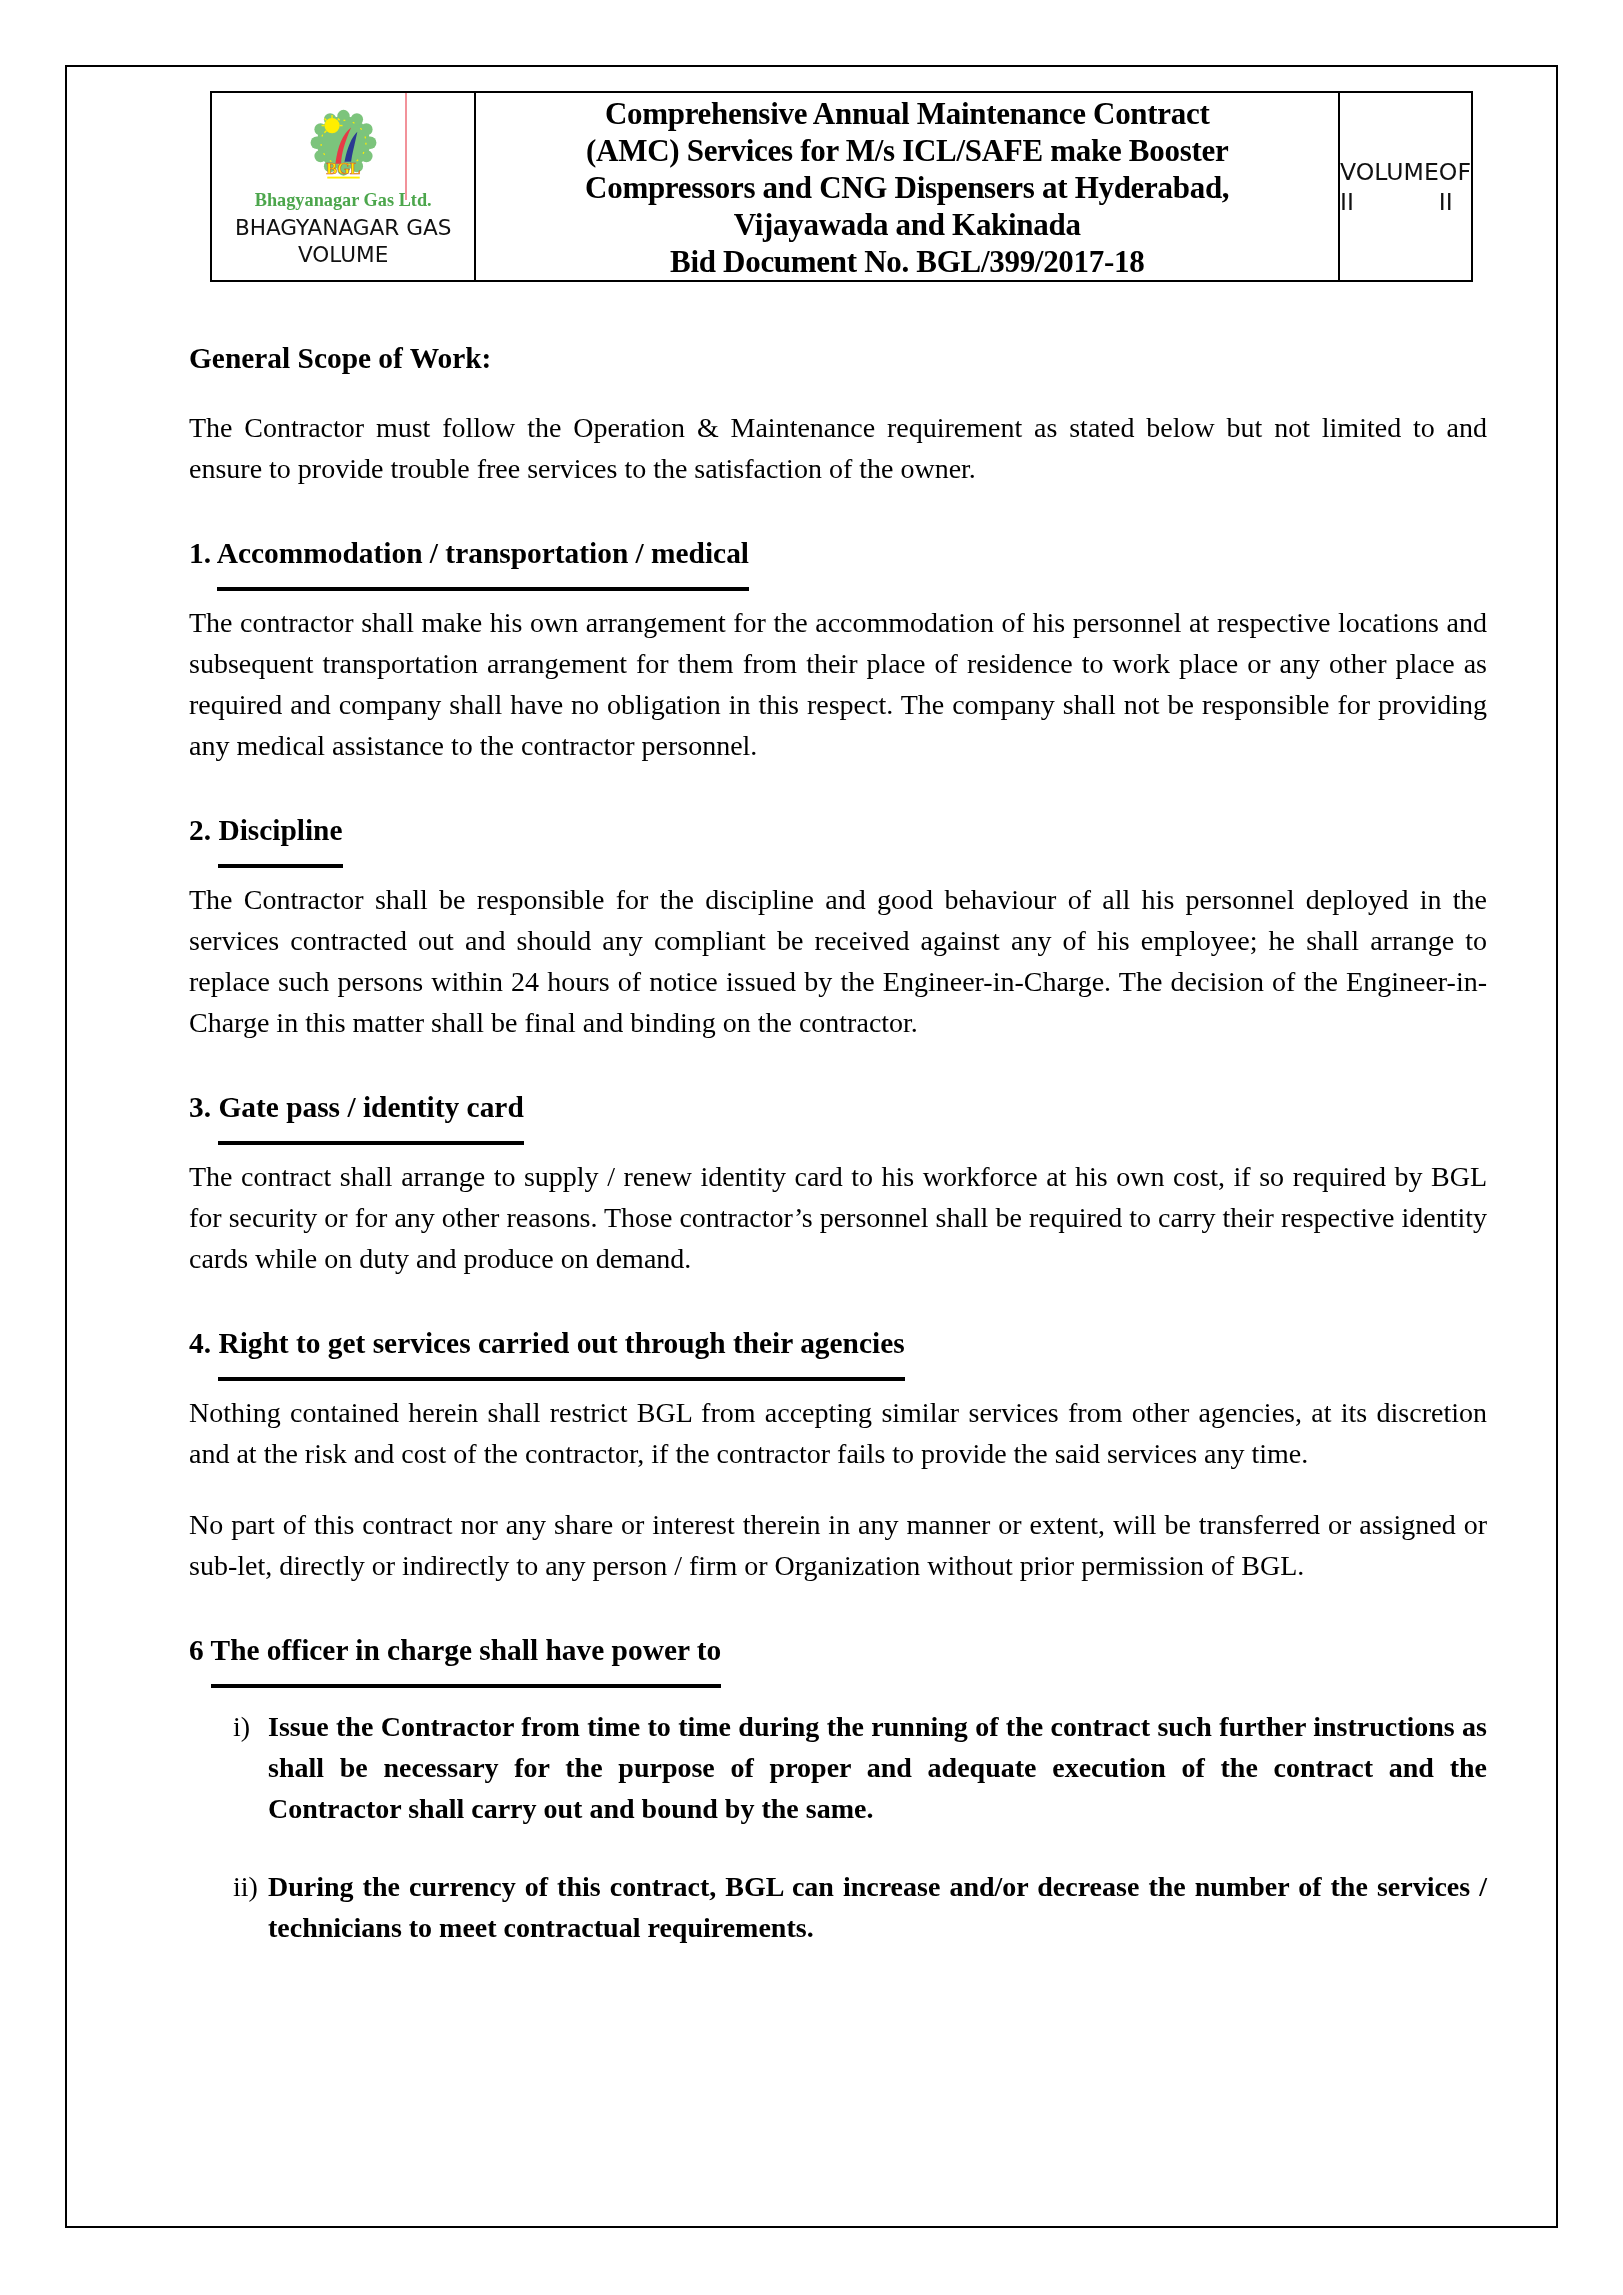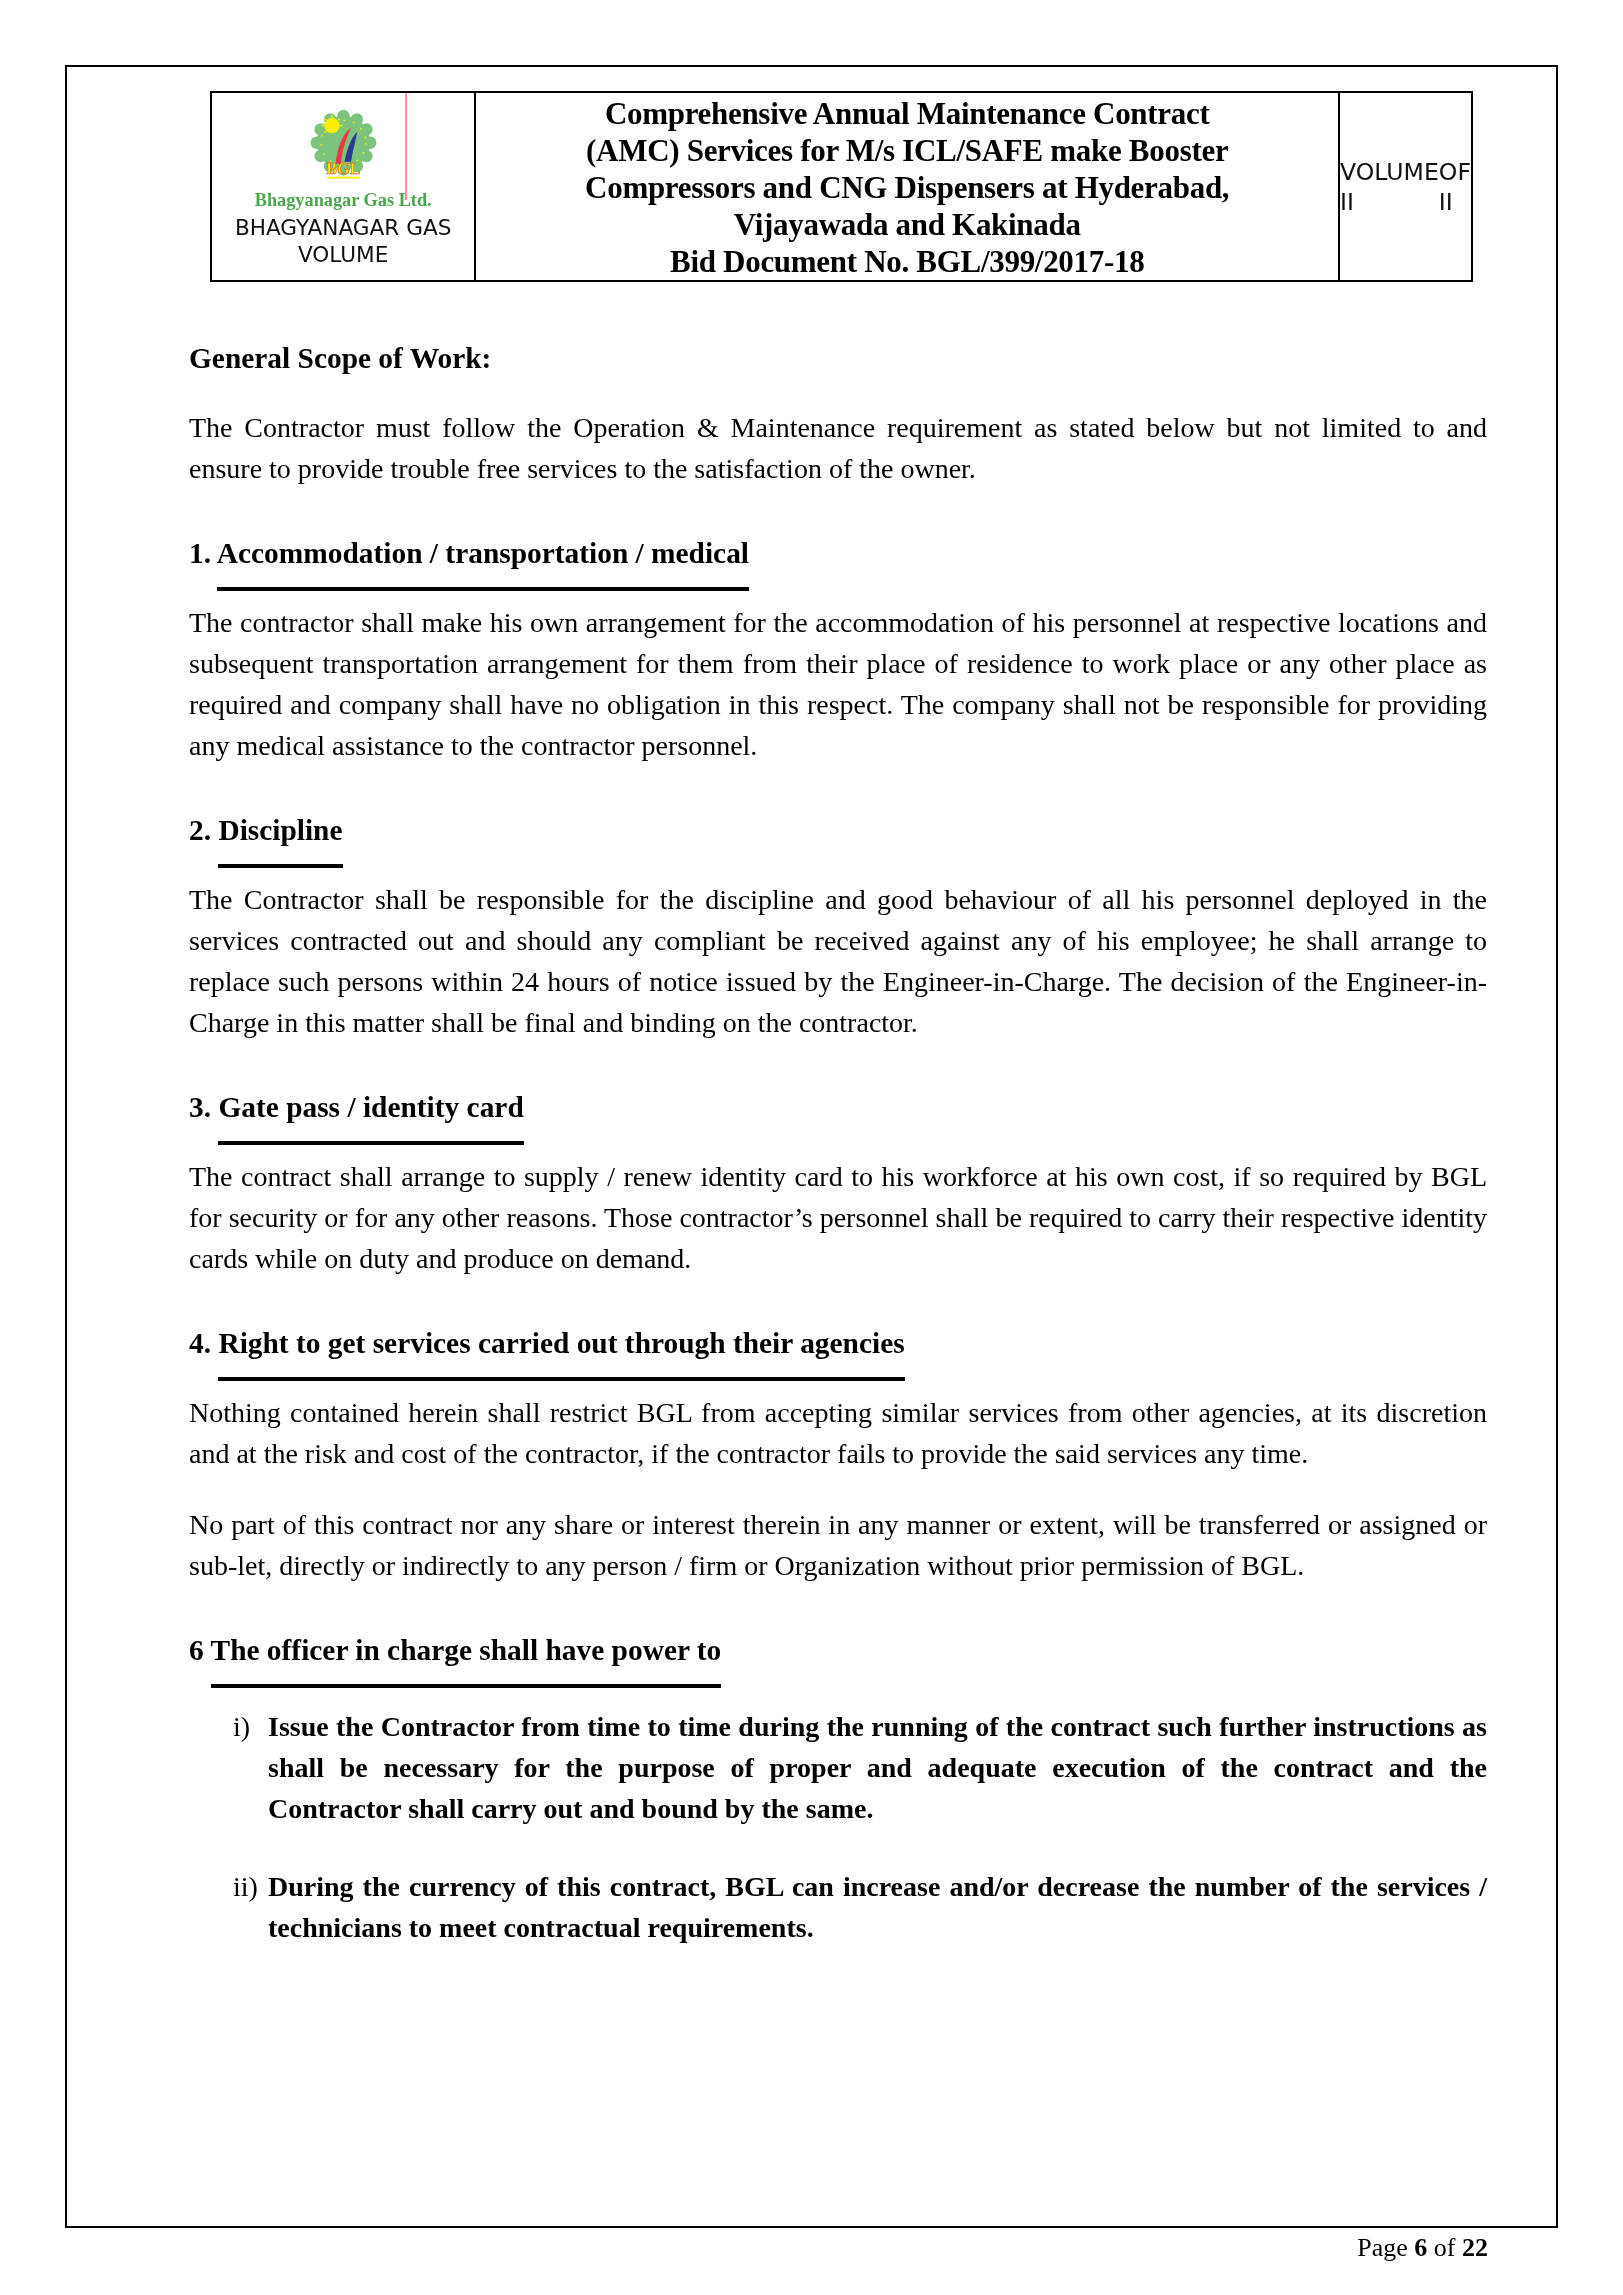--- a/index.html
+++ b/index.html
@@ -232,20 +232,14 @@
       </div>
 
       <div class="list-item">
         <div class="list-marker">ii)</div>
         <div class="list-text">During the currency of this contract, BGL can increase and/or decrease the number of the services / technicians to meet contractual requirements.</div>
       </div>
 
     </div>
   </div>
 
-  <div class="footer">
-    <span>Page</span>
-    <b>6</b>
-    <span>of</span>
-    <b>22</b>
-  </div>
 </div>
 
 
 </body></html>

